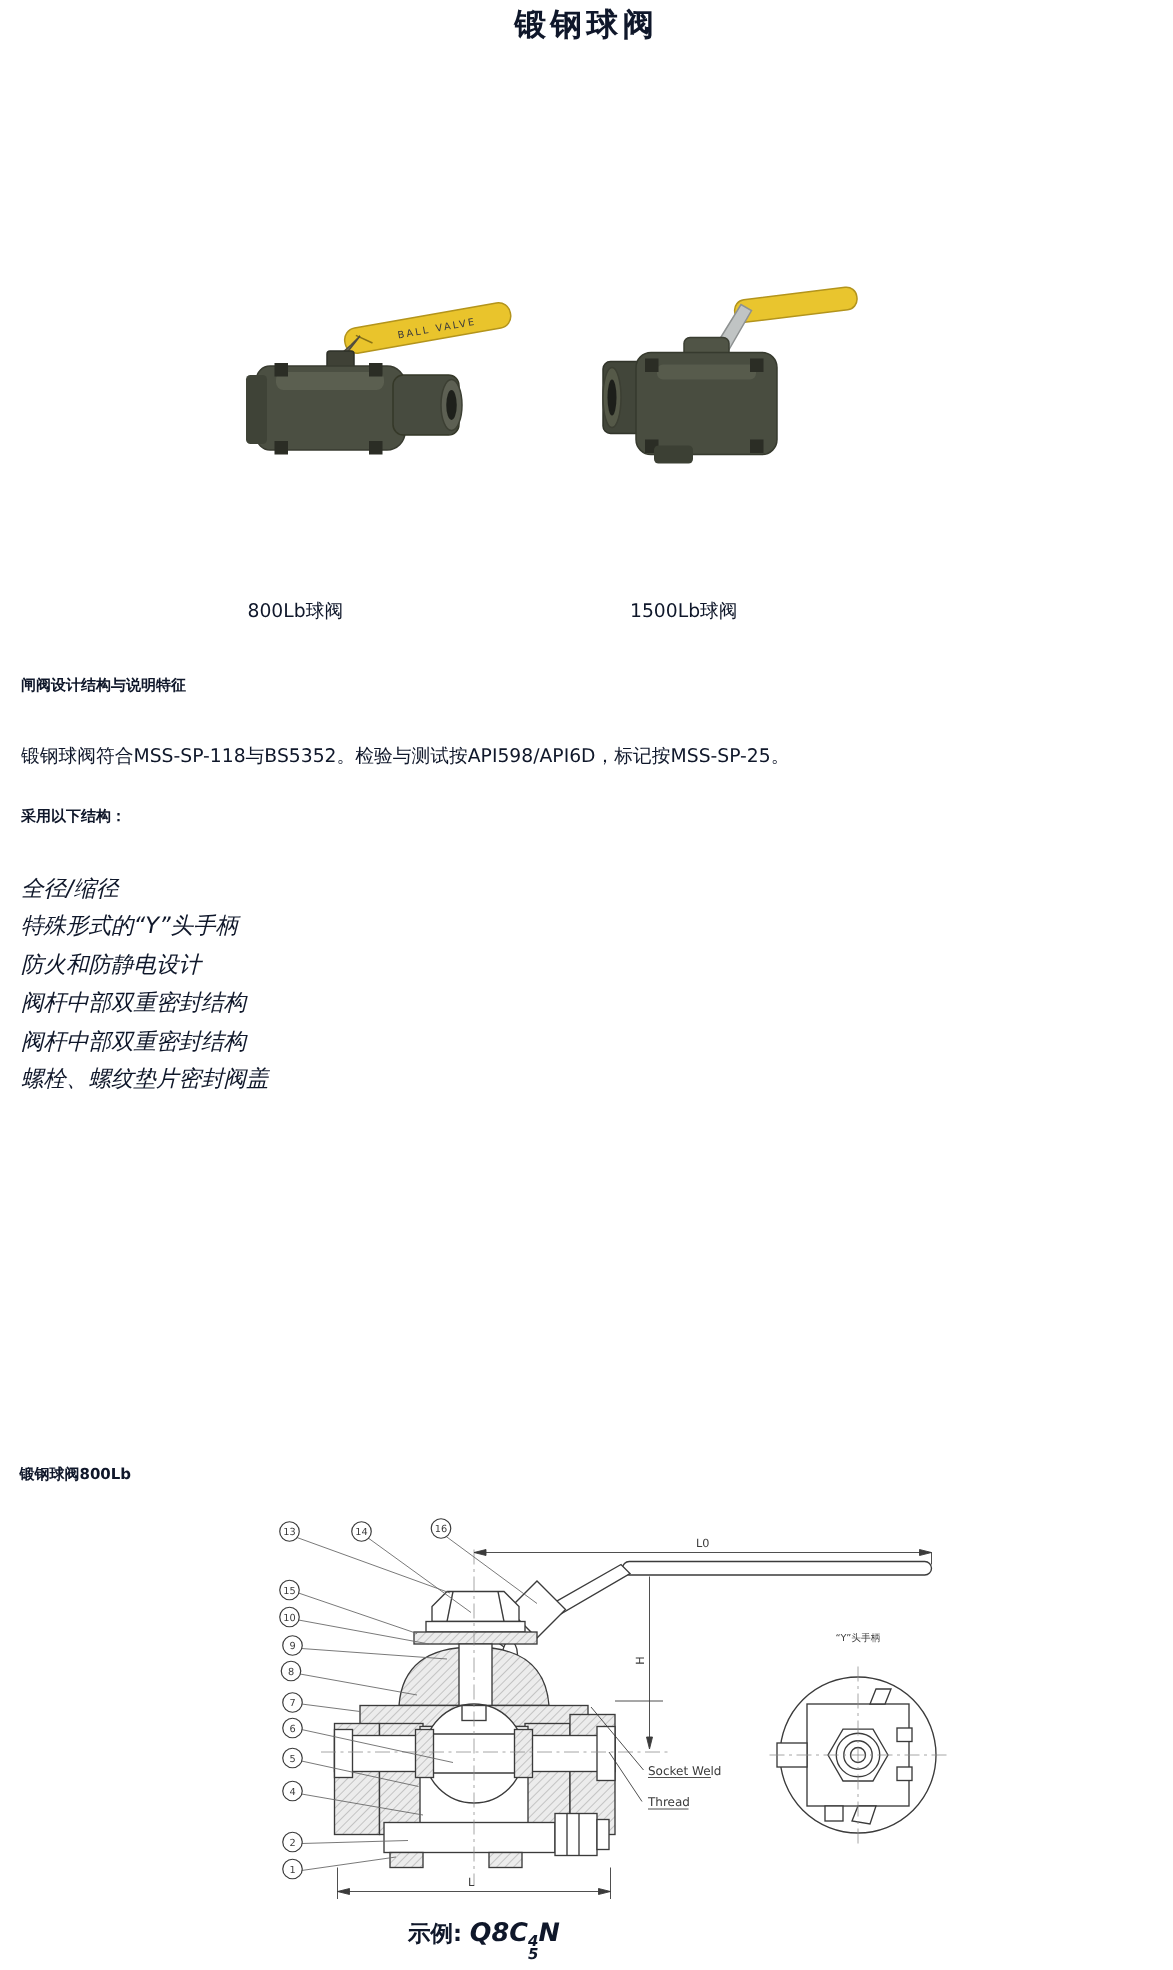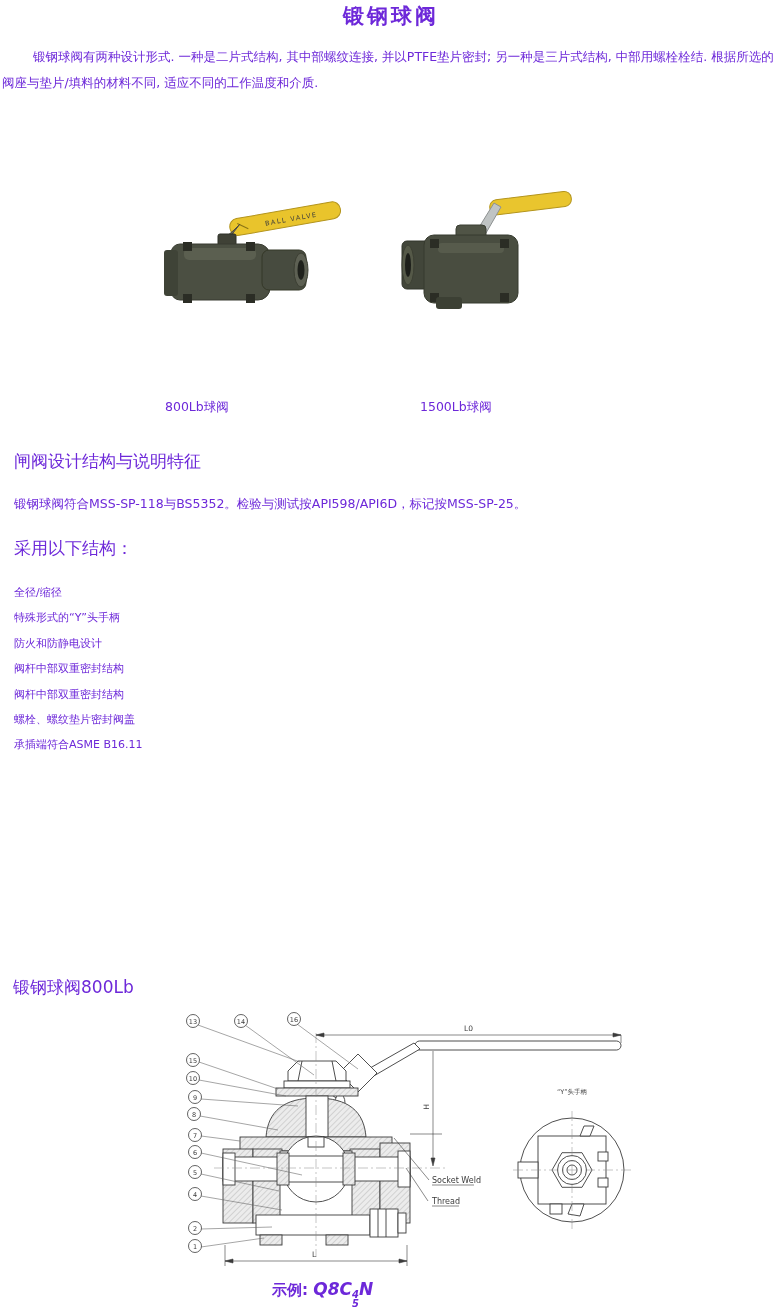--- a/index.html
+++ b/index.html
@@ -1,38 +1,37 @@
 <!DOCTYPE html>
 <html><head>
 <meta charset="utf-8">
 <style>
   html,body{margin:0;padding:0;background:#fff;}
-  .page{position:relative;width:782px;height:1313px;background:#fff;color:#6d28d9;
+  .page{position:relative;width:782px;height:1313px;background:#fff;color:#0f172a;
         font-family:"DejaVu Sans",sans-serif;overflow:hidden;}
   .abs{position:absolute;}
   .title{top:2px;left:0;width:782px;text-align:center;font-size:21px;font-weight:bold;
          letter-spacing:3px;font-family:"DejaVu Serif","DejaVu Sans",serif;}
   .intro{top:44px;left:2px;width:778px;font-size:12.5px;line-height:25.5px;text-indent:31px;}
-  .sec-h{font-size:17px;font-weight:normal;white-space:nowrap;}
+  .sec-h{font-size:10px;font-weight:bold;white-space:nowrap;}
   .txt{font-size:12.5px;white-space:nowrap;}
   .caption{font-size:12.5px;white-space:nowrap;}
-  .features{font-size:11px;line-height:25.4px;white-space:nowrap;}
+  .features{font-size:15px;line-height:25.4px;white-space:nowrap;font-style:italic;}
   .example{font-weight:bold;font-size:15px;white-space:nowrap;}
   .ex-code{font-size:17px;font-style:italic;}
   .supsub{display:inline-flex;flex-direction:column;font-size:10px;line-height:9px;
           vertical-align:-3px;text-align:left;}
   svg text{font-family:"DejaVu Sans",sans-serif;fill:#3b3b3b;}
 </style>
 </head>
 <body>
 
 <div class="page">
 
   <div class="abs title">锻钢球阀</div>
-  <div class="abs intro">锻钢球阀有两种设计形式. 一种是二片式结构, 其中部螺纹连接, 并以PTFE垫片密封; 另一种是三片式结构, 中部用螺栓栓结. 根据所选的阀座与垫片/填料的材料不同, 适应不同的工作温度和介质.</div>
 
   <svg class="abs" style="left:150px;top:186px" width="196" height="126" viewBox="0 0 196 126">
     <g transform="rotate(-10 85 42)">
       <rect x="80" y="33" width="112" height="17" rx="8" fill="#e9c42c" stroke="#b3941c"></rect>
       <path d="M88,38 l10,7" stroke="#8a7315" fill="none"></path>
       <text x="142" y="45" font-size="6.5" fill="#8a7315" text-anchor="middle" letter-spacing="1.5">BALL VALVE</text>
     </g>
     <polygon points="84,44 90,38 76,56 66,60" fill="#6f6b59" stroke="#514d3e"></polygon>
     <ellipse cx="77" cy="64" rx="16" ry="7" fill="#7a7257" stroke="#5b5440"></ellipse>
     <rect x="68" y="48" width="18" height="14" rx="2" fill="#3f4136" stroke="#2e3028"></rect>
@@ -73,21 +72,20 @@
   <div class="abs txt" style="left:14px;top:496px">锻钢球阀符合MSS-SP-118与BS5352。检验与测试按API598/API6D，标记按MSS-SP-25。</div>
   <div class="abs sec-h" style="left:14px;top:537px">采用以下结构：</div>
 
   <div class="abs features" style="left:14px;top:580px">
     <div>全径/缩径</div>
     <div>特殊形式的“Y”头手柄</div>
     <div>防火和防静电设计</div>
     <div>阀杆中部双重密封结构</div>
     <div>阀杆中部双重密封结构</div>
     <div>螺栓、螺纹垫片密封阀盖</div>
-    <div>承插端符合ASME B16.11</div>
   </div>
 
   <div class="abs sec-h" style="left:13px;top:976px">锻钢球阀800Lb</div>
 
   <svg class="abs" style="left:180px;top:1005px" width="470" height="268" viewBox="0 0 470 268">
     <defs>
       <pattern id="ht" patternUnits="userSpaceOnUse" width="4" height="4" patternTransform="rotate(45)">
         <rect width="4" height="4" fill="#ececec"></rect>
         <line x1="0" y1="0" x2="0" y2="4" stroke="#a8a8a8" stroke-width="0.8"></line>
       </pattern>

